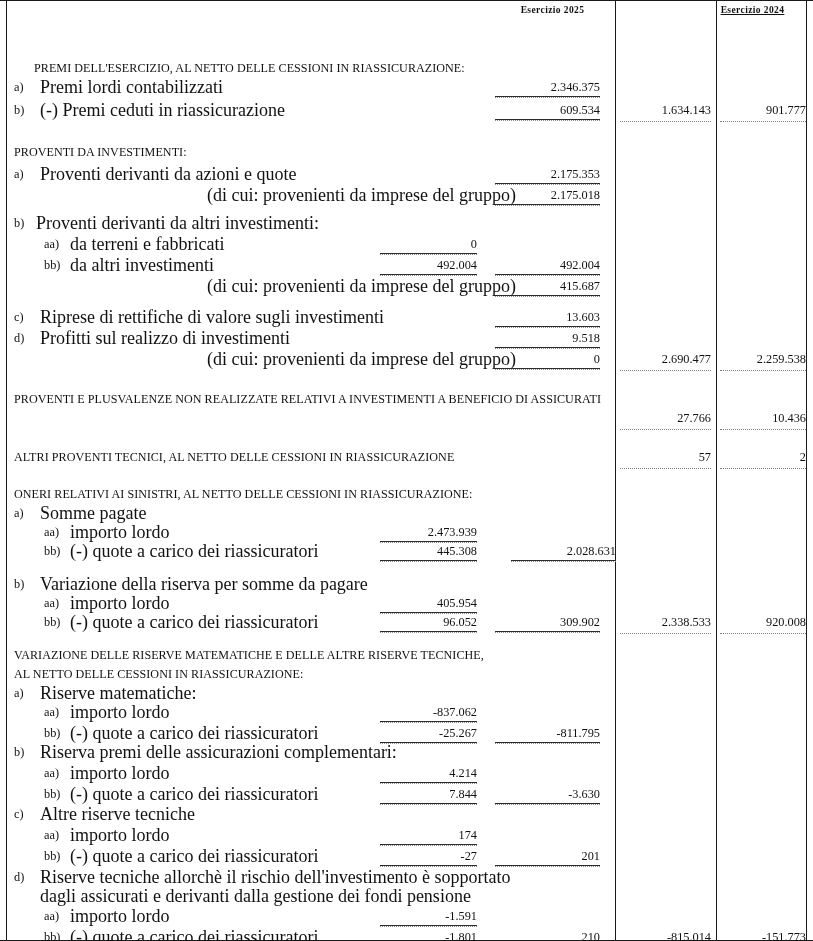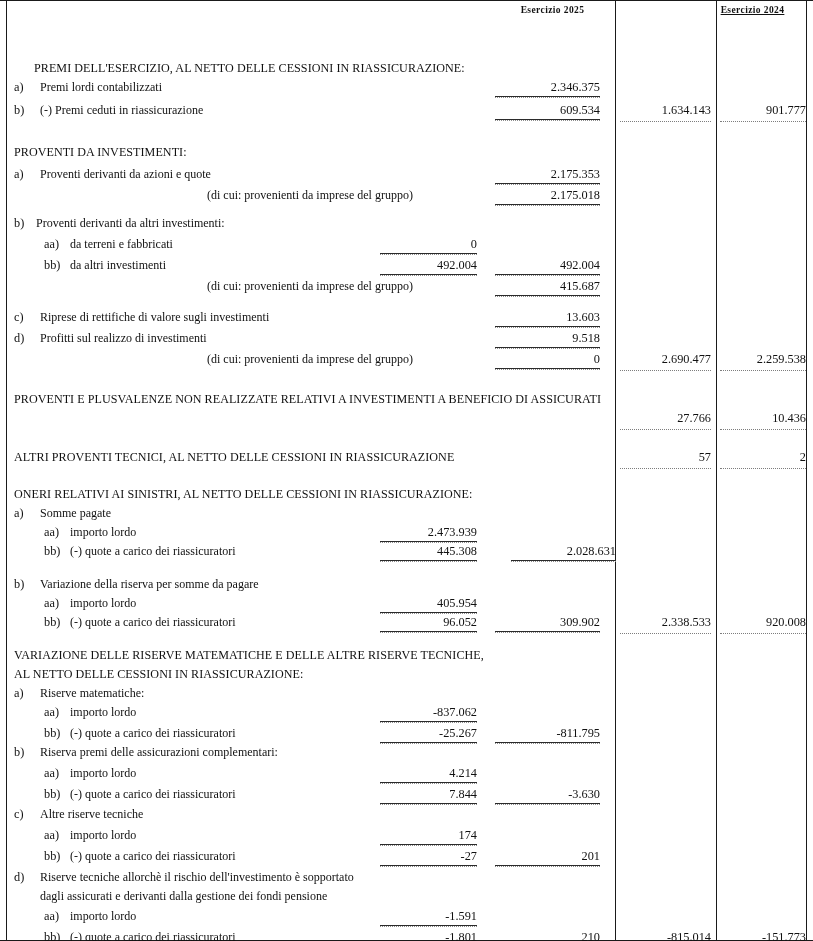--- a/index.html
+++ b/index.html
@@ -53,21 +53,21 @@
     font-size: 13.5px;
     font-weight: bold;
     letter-spacing: 0.2px;
     white-space: nowrap;
   }
   .doc-title .numeral { margin-right: 28px; }
 
   
   .row-label {
     position: absolute;
-    font-size: 12px;
+    font-size: 18px;
     white-space: nowrap;
     line-height: 14px;
   }
   .row-label.caps {
     font-size: 12.1px;
     letter-spacing: 0.05px;
   }
   .marker {
     position: absolute;
     font-size: 12.3px;

